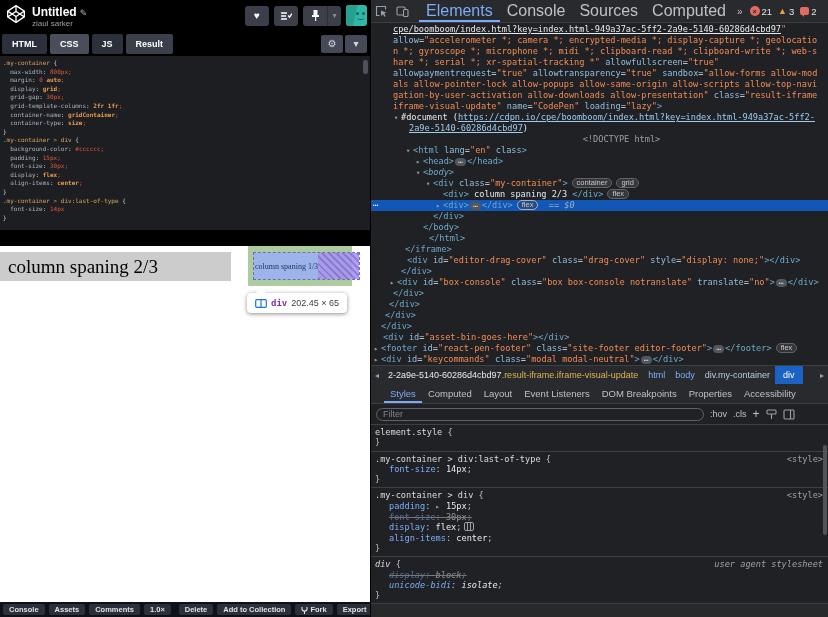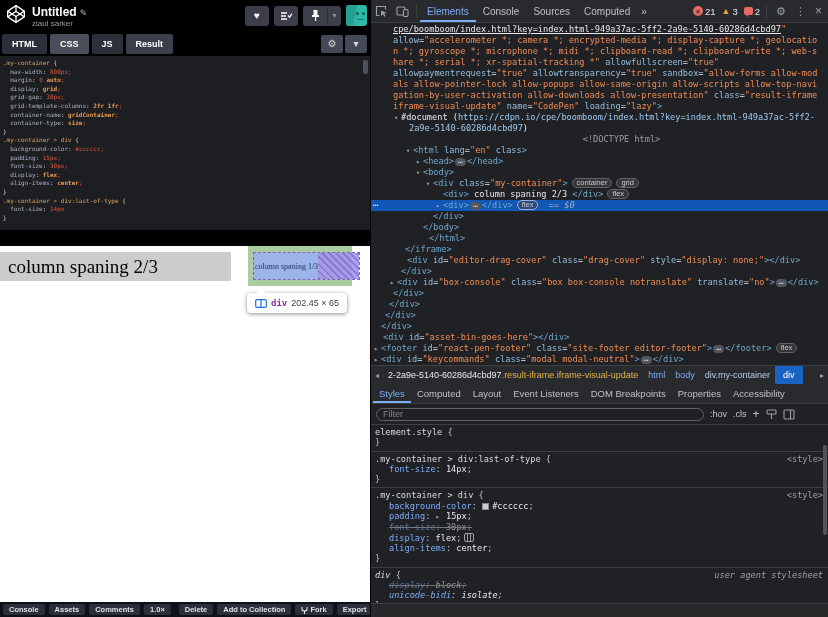--- a/index.html
+++ b/index.html
@@ -55,21 +55,21 @@
 
   .cp-footer { position:absolute; top:602px; left:0; right:0; height:15px; background:#0e1117; display:flex; align-items:center; gap:4px; padding:0 3px; }
   .cp-fbtn { background:#2a2f3a; color:#dfe3e8; font-size:7.5px; font-weight:bold; height:11px; display:flex; align-items:center; gap:2px; padding:0 6px; border-radius:2px; white-space:nowrap; }
   .cp-fspacer { flex:1; }
 
   
   #devtools { position:absolute; left:370px; top:0; width:458px; height:617px; background:#202124; border-left:1px solid #000; color:#e8eaed; }
   .dt-topbar { position:absolute; top:0; left:0; right:0; height:23px; background:#292a2d; border-bottom:1px solid #3c4043; display:flex; align-items:center; }
   .dt-ic { color:#9aa0a6; margin:0 4px; display:flex; align-items:center; }
   .dt-sep { width:1px; height:14px; background:#3c4043; margin:0 3px; }
-  .dt-tab { height:22px; display:flex; align-items:center; padding:0 7px; font-size:10px; color:#bdc1c6; }
+  .dt-tab { height:22px; display:flex; align-items:center; padding:0 7px; font-size:16px; color:#bdc1c6; }
   .dt-tab.active { color:#7cacf8; border-bottom:2px solid #7cacf8; padding-top:2px; }
   .dt-more { color:#bdc1c6; font-size:10px; padding:0 4px; }
   .dt-flex { flex:1; }
   .dt-badge { display:flex; align-items:center; gap:2px; margin:0 3px; font-size:9.5px; color:#e4e6e9; }
   .err-ic { width:10px; height:10px; border-radius:50%; background:#e46962; color:#292a2d; font-size:7px; font-weight:bold; display:flex; align-items:center; justify-content:center; }
   .warn-ic { color:#e8a13d; font-size:9px; line-height:10px; }
   .iss-ic { width:9px; height:8px; border-radius:2px; background:#e46962; position:relative; }
   .iss-ic:after { content:""; position:absolute; left:1px; bottom:-2px; border-left:3px solid transparent; border-right:0 solid transparent; border-top:3px solid #e46962; }
   .dt-glyph { color:#9aa0a6; font-size:11px; padding:0 6px; }
 
@@ -77,34 +77,34 @@
   .trow { white-space:pre; position:relative; height:11px; overflow:hidden; }
   .trow.sel { background:#1256b6; }
   .gutter-dots { position:absolute; left:2px; color:#fff; letter-spacing:-1px; }
   .arr { display:inline-block; width:10px; color:#9aa0a6; font-size:7px; text-align:center; }
   .t-tg { color:#6ea8cc; }
   .t-an { color:#93bede; }
   .t-av { color:#f28b54; }
   .t-pl { color:#e8eaed; }
   .t-cm { color:#9aa0a6; }
   .t-ln { color:#e8eaed; text-decoration:underline; }
-  .t-du { color:#9ecbf0; }
+  .t-du { color:#9ecbf0; text-decoration:underline; }
   .t-eq { color:#9ab0c8; font-style:italic; }
   .badge { display:inline-block; background:#35363a; border:1px solid #606368; border-radius:7px; color:#c6c9cc; font-family:"Liberation Sans", sans-serif; font-size:7.5px; line-height:8px; padding:0 4px; margin-left:4px; vertical-align:1px; }
   .trow.sel .badge { background:#2b4a80; border-color:#9ab4d8; }
   .ell { display:inline-block; background:#53565c; border-radius:5px; color:#dadce0; font-size:8px; line-height:6px; padding:0 3px 2px 3px; margin:0 1px; vertical-align:1px; }
 
   .dt-crumbs { position:absolute; top:365px; left:0; right:0; height:19px; background:#292a2d; border-top:1px solid #3c4043; display:flex; align-items:center; font-size:9px; overflow:hidden; }
   .crumb { padding:0 5px; white-space:nowrap; }
   .crumb.sel { background:#1a63c4; color:#fff; height:100%; display:flex; align-items:center; padding:0 8px; }
   .bc-w { color:#e8eaed; } .bc-y { color:#dfb44f; } .bc-b { color:#7cacf8; } .bc-lb { color:#b9c9e4; } .bc-sw { color:#fff; }
   .crumb-arrow { color:#9aa0a6; font-size:8px; padding:0 4px; }
   .crumb-arrow.right { margin-left:auto; }
 
-  .dt-styletabs { position:absolute; top:384px; left:0; right:0; height:20px; background:#292a2d; border-bottom:1px solid #3c4043; display:flex; align-items:center; padding-left:2px; }
+  .dt-styletabs { position:absolute; top:384px; left:0; right:0; height:20px; background:#292a2d; border-bottom:1px solid #3c4043; display:flex; align-items:center; padding-left:13px; }
   .st-tab { font-size:9.5px; color:#bdc1c6; padding:0 6px; height:19px; display:flex; align-items:center; white-space:nowrap; }
   .st-tab.active { color:#7cacf8; border-bottom:2px solid #7cacf8; padding-top:2px; }
 
   .dt-filter { position:absolute; top:404px; left:0; right:0; height:21px; background:#202124; border-bottom:1px solid #3c4043; display:flex; align-items:center; padding:0 5px; gap:6px; }
   .flt-input { width:328px; height:13px; background:transparent; border:1px solid #606368; border-radius:7px; color:#e8eaed; font-size:9px; padding:0 6px; outline:none; }
   .flt-input::placeholder { color:#80868b; }
   .flt-lbl { color:#bdc1c6; font-size:9px; }
   .flt-plus { color:#bdc1c6; font-size:12px; line-height:10px; }
   .flt-icon { color:#9aa0a6; display:flex; align-items:center; }
 
@@ -296,21 +296,21 @@
         <div class="trow" style="padding-left: 22px;"><span class="t-av">hare *; serial *; xr-spatial-tracking *"</span><span class="t-pl"> </span><span class="t-an">allowfullscreen</span><span class="t-pl">=</span><span class="t-av">"true"</span></div>
         <div class="trow" style="padding-left: 22px;"><span class="t-an">allowpaymentrequest</span><span class="t-pl">=</span><span class="t-av">"true"</span><span class="t-pl"> </span><span class="t-an">allowtransparency</span><span class="t-pl">=</span><span class="t-av">"true"</span><span class="t-pl"> </span><span class="t-an">sandbox</span><span class="t-pl">=</span><span class="t-av">"allow-forms allow-mod</span></div>
         <div class="trow" style="padding-left: 22px;"><span class="t-av">als allow-pointer-lock allow-popups allow-same-origin allow-scripts allow-top-navi</span></div>
         <div class="trow" style="padding-left: 22px;"><span class="t-av">gation-by-user-activation allow-downloads allow-presentation"</span><span class="t-pl"> </span><span class="t-an">class</span><span class="t-pl">=</span><span class="t-av">"result-iframe</span></div>
         <div class="trow" style="padding-left: 22px;"><span class="t-av">iframe-visual-update"</span><span class="t-pl"> </span><span class="t-an">name</span><span class="t-pl">=</span><span class="t-av">"CodePen"</span><span class="t-pl"> </span><span class="t-an">loading</span><span class="t-pl">=</span><span class="t-av">"lazy"</span><span class="t-tg">&gt;</span></div>
         <div class="trow" style="padding-left: 20px;"><span class="arr">▾</span><span class="t-pl">#document</span><span class="t-pl"> (</span><span class="t-du">https://cdpn.io/cpe/boomboom/index.html?key=index.html-949a37ac-5ff2-</span></div>
         <div class="trow" style="padding-left: 38px;"><span class="t-du">2a9e-5140-60286d4cbd97</span><span class="t-pl">)</span></div>
         <div class="trow" style="padding-left: 44px; text-align: center;"><span class="t-cm">&lt;!DOCTYPE html&gt;</span></div>
         <div class="trow" style="padding-left: 32px;"><span class="arr">▾</span><span class="t-tg">&lt;html</span><span class="t-pl"> </span><span class="t-an">lang</span><span class="t-pl">=</span><span class="t-av">"en"</span><span class="t-pl"> </span><span class="t-an">class</span><span class="t-tg">&gt;</span></div>
         <div class="trow" style="padding-left: 42px;"><span class="arr">▸</span><span class="t-tg">&lt;head&gt;</span><span class="ell">…</span><span class="t-tg">&lt;/head&gt;</span></div>
-        <div class="trow" style="padding-left: 42px;"><span class="arr">▾</span><span class="t-tg">&lt;body&gt;</span></div>
+        <div class="trow" style="padding-left: 42px; font-style: italic;"><span class="arr">▾</span><span class="t-tg">&lt;body&gt;</span></div>
         <div class="trow" style="padding-left: 52px;"><span class="arr">▾</span><span class="t-tg">&lt;div</span><span class="t-pl"> </span><span class="t-an">class</span><span class="t-pl">=</span><span class="t-av">"my-container"</span><span class="t-tg">&gt;</span><span class="badge">container</span><span class="badge">grid</span></div>
         <div class="trow" style="padding-left: 72px;"><span class="t-tg">&lt;div&gt;</span><span class="t-pl"> column spaning 2/3 </span><span class="t-tg">&lt;/div&gt;</span><span class="badge">flex</span></div>
         <div class="trow sel" style="padding-left: 62px;"><span class="gutter-dots">⋯</span><span class="arr">▸</span><span class="t-tg">&lt;div&gt;</span><span class="ell">…</span><span class="t-tg">&lt;/div&gt;</span><span class="badge">flex</span><span class="t-eq">  == $0</span></div>
         <div class="trow" style="padding-left: 62px;"><span class="t-tg">&lt;/div&gt;</span></div>
         <div class="trow" style="padding-left: 52px;"><span class="t-tg">&lt;/body&gt;</span></div>
         <div class="trow" style="padding-left: 42px; margin-left: 16px;"><span class="t-tg">&lt;/html&gt;</span></div>
         <div class="trow" style="padding-left: 34px;"><span class="t-tg">&lt;/iframe&gt;</span></div>
         <div class="trow" style="padding-left: 36px;"><span class="t-tg">&lt;div</span><span class="t-pl"> </span><span class="t-an">id</span><span class="t-pl">=</span><span class="t-av">"editor-drag-cover"</span><span class="t-pl"> </span><span class="t-an">class</span><span class="t-pl">=</span><span class="t-av">"drag-cover"</span><span class="t-pl"> </span><span class="t-an">style</span><span class="t-pl">=</span><span class="t-av">"display: none;"</span><span class="t-tg">&gt;&lt;/div&gt;</span></div>
         <div class="trow" style="padding-left: 30px;"><span class="t-tg">&lt;/div&gt;</span></div>
         <div class="trow" style="padding-left: 16px;"><span class="arr">▸</span><span class="t-tg">&lt;div</span><span class="t-pl"> </span><span class="t-an">id</span><span class="t-pl">=</span><span class="t-av">"box-console"</span><span class="t-pl"> </span><span class="t-an">class</span><span class="t-pl">=</span><span class="t-av">"box box-console notranslate"</span><span class="t-pl"> </span><span class="t-an">translate</span><span class="t-pl">=</span><span class="t-av">"no"</span><span class="t-tg">&gt;</span><span class="ell">…</span><span class="t-tg">&lt;/div&gt;</span></div>
@@ -371,21 +371,20 @@
           <div class="sline"><span class="ss-sel">element.style</span><span class="ss-br"> {</span></div>
           <div class="sline">}</div>
         </div>
         <div class="sec">
           <div class="sline"><span class="ss-sel">.my-container &gt; div:last-of-type</span><span class="ss-br"> {</span><span class="origin">&lt;style&gt;</span></div>
           <div class="pline"><span class="ss-name">font-size</span>: <span class="ss-val">14px</span>;</div>
           <div class="sline">}</div>
         </div>
         <div class="sec">
           <div class="sline"><span class="ss-sel">.my-container &gt; div</span><span class="ss-br"> {</span><span class="origin">&lt;style&gt;</span></div>
-          <div class="pline"><span class="ss-name">background-color</span>: <span class="swatch" style="background: rgb(204, 204, 204);"></span><span class="ss-val">#cccccc</span>;</div>
           <div class="pline"><span class="ss-name">padding</span>: <span class="xpand">▸ </span><span class="ss-val">15px</span>;</div>
           <div class="pline struck"><span class="ss-name">font-size</span>: <span class="ss-val">30px</span>;</div>
           <div class="pline"><span class="ss-name">display</span>: <span class="ss-val">flex</span>;<span class="flexbtn"></span></div>
           <div class="pline"><span class="ss-name">align-items</span>: <span class="ss-val">center</span>;</div>
           <div class="sline">}</div>
         </div>
         <div class="sec">
           <div class="sline"><span class="ss-sel it">div</span><span class="ss-br"> {</span><span class="origin it">user agent stylesheet</span></div>
           <div class="pline struck it"><span class="ss-name">display</span>: <span class="ss-val">block</span>;</div>
           <div class="pline it"><span class="ss-name">unicode-bidi</span>: <span class="ss-val">isolate</span>;</div>

